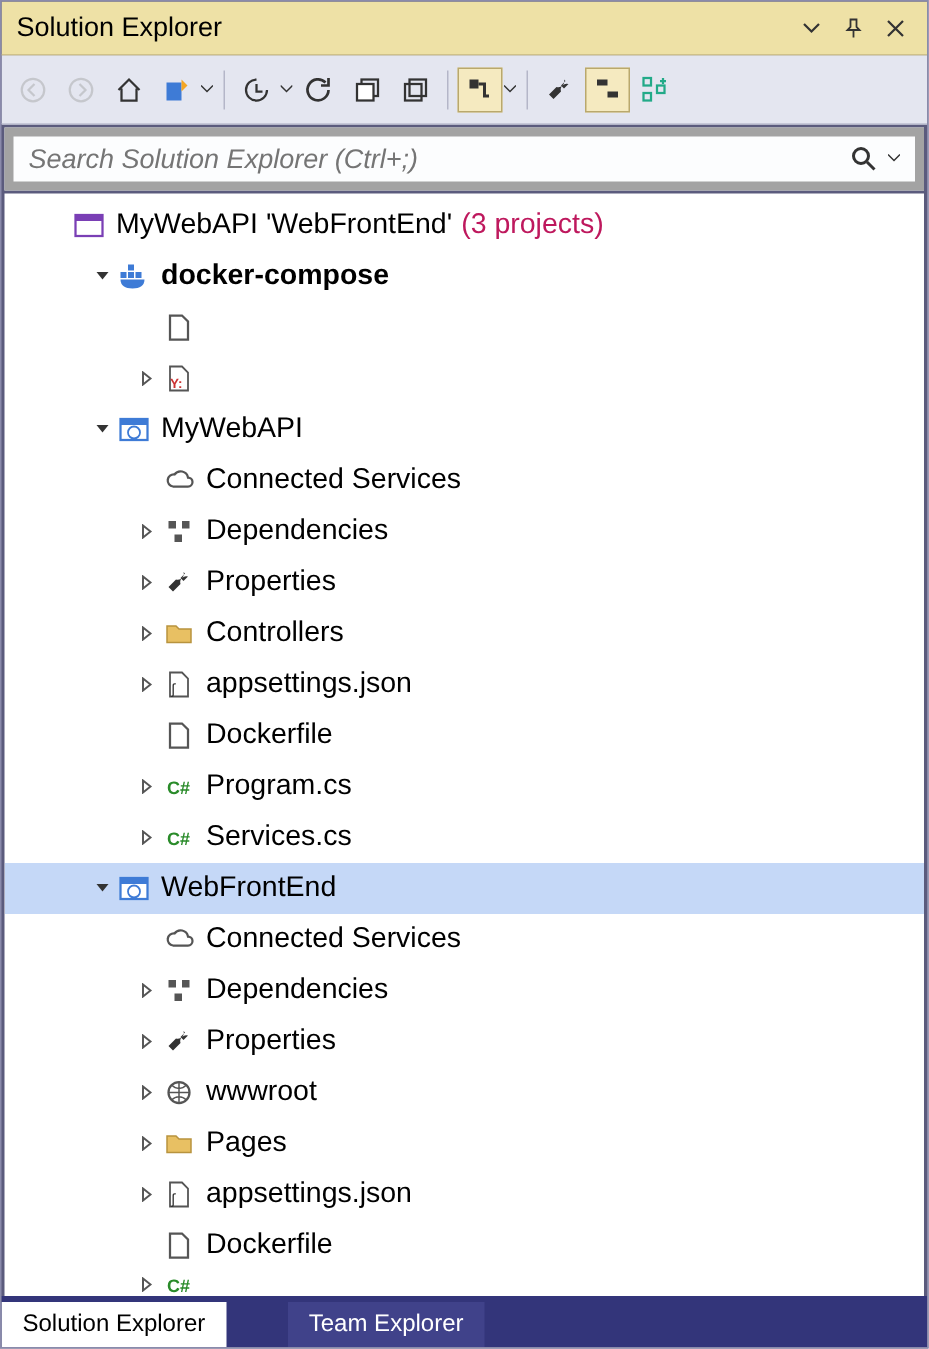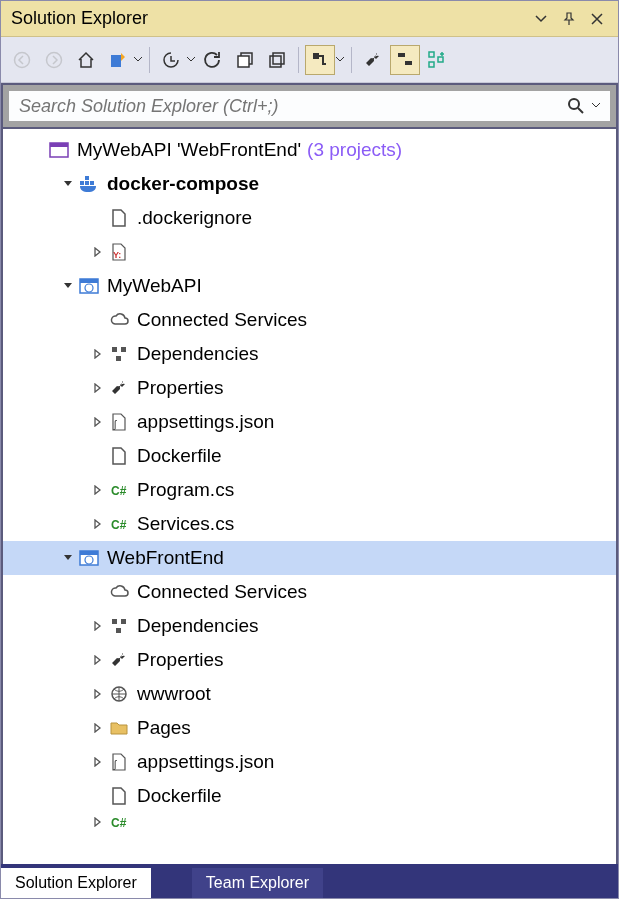--- a/index.html
+++ b/index.html
@@ -127,21 +127,21 @@
     .row .icon {
       width: 24px;
       height: 24px;
       display: inline-flex;
       align-items: center;
       justify-content: center;
       margin-right: 6px;
     }
     .row .label { font-size: 19px; color: #000; }
     .row .label.bold { font-weight: 700; }
-    .row .label.gray { color: #8b5cf6; margin-left: 6px; }
+    .row .label.gray { color: #be185d; margin-left: 6px; }
     .depth1 { padding-left: 26px; }
     .depth2 { padding-left: 56px; }
     .depth3 { padding-left: 86px; }
     .tabs {
       height: 34px;
       background: #33357a;
       display: flex;
       align-items: flex-end;
     }
     .tab {
@@ -319,21 +319,20 @@
       <span class="label bold">docker-compose</span>
     </div>
 
     <div class="row depth3">
       <span class="arrow"></span>
       <span class="icon">
         <svg width="20" height="20" viewBox="0 0 20 20">
             <path d="M4 2h8l4 4v12H4z" fill="#fff" stroke="#555" stroke-width="1.5"></path>
           </svg>
       </span>
-      <span class="label">.dockerignore</span>
     </div>
 
     <div class="row depth3">
       <span class="arrow">
         <svg width="10" height="10" viewBox="0 0 10 10">
             <path d="M2 1l5 4-5 4z" fill="none" stroke="#555" stroke-width="1.3"></path>
           </svg>
       </span>
       <span class="icon">
         <svg width="20" height="20" viewBox="0 0 20 20">
@@ -392,20 +391,33 @@
           </svg>
       </span>
       <span class="icon">
         <svg width="20" height="20" viewBox="0 0 20 20">
             <path d="M13 3a4 4 0 0 1-5 5L3 13l3 3 5-5a4 4 0 0 1 5-5l-3 3-2-2 3-3z" fill="#333"></path>
           </svg>
       </span>
       <span class="label">Properties</span>
     </div>
 
+    <div class="row depth3">
+      <span class="arrow">
+        <svg width="10" height="10" viewBox="0 0 10 10">
+            <path d="M2 1l5 4-5 4z" fill="none" stroke="#555" stroke-width="1.3"></path>
+          </svg>
+      </span>
+      <span class="icon">
+        <svg width="20" height="20" viewBox="0 0 20 20">
+            <path d="M2 5h6l2 2h8v9H2z" fill="#e8c063" stroke="#b8933e"></path>
+          </svg>
+      </span>
+      <span class="label">Controllers</span>
+    </div>
 
     <div class="row depth3">
       <span class="arrow">
         <svg width="10" height="10" viewBox="0 0 10 10">
             <path d="M2 1l5 4-5 4z" fill="none" stroke="#555" stroke-width="1.3"></path>
           </svg>
       </span>
       <span class="icon">
         <svg width="20" height="20" viewBox="0 0 20 20">
             <path d="M4 2h8l4 4v12H4z" fill="#fff" stroke="#555" stroke-width="1.2"></path>

